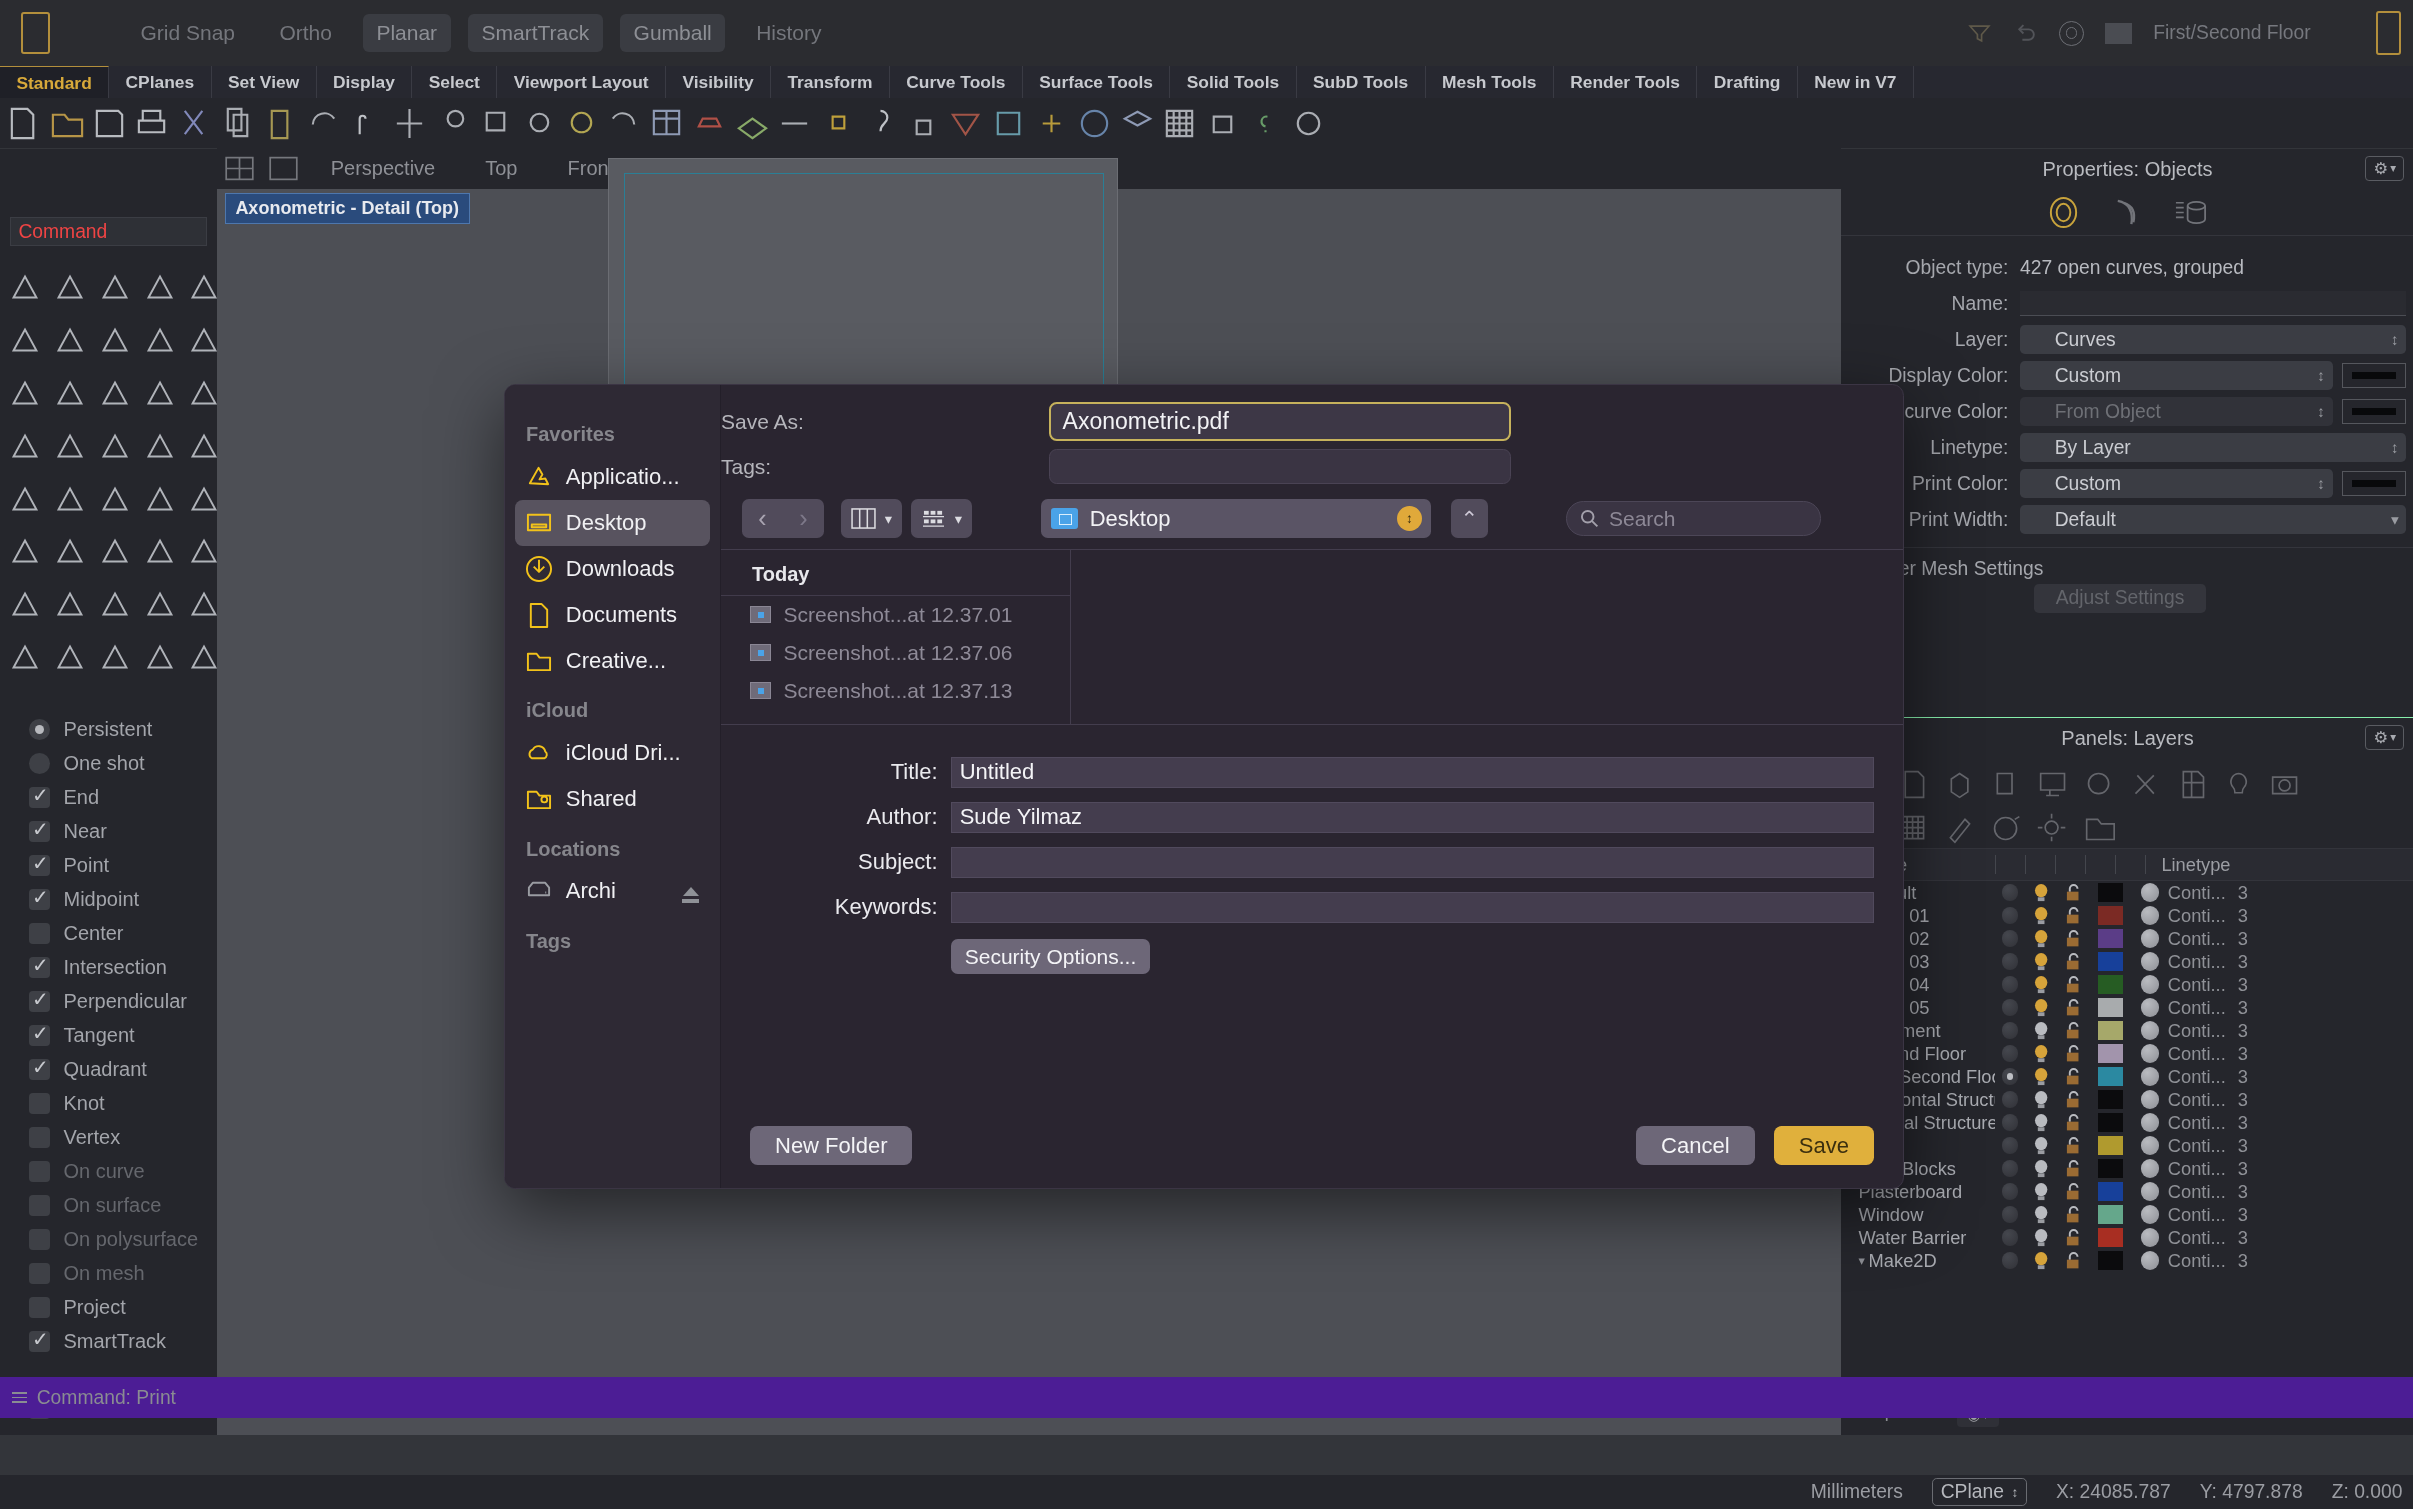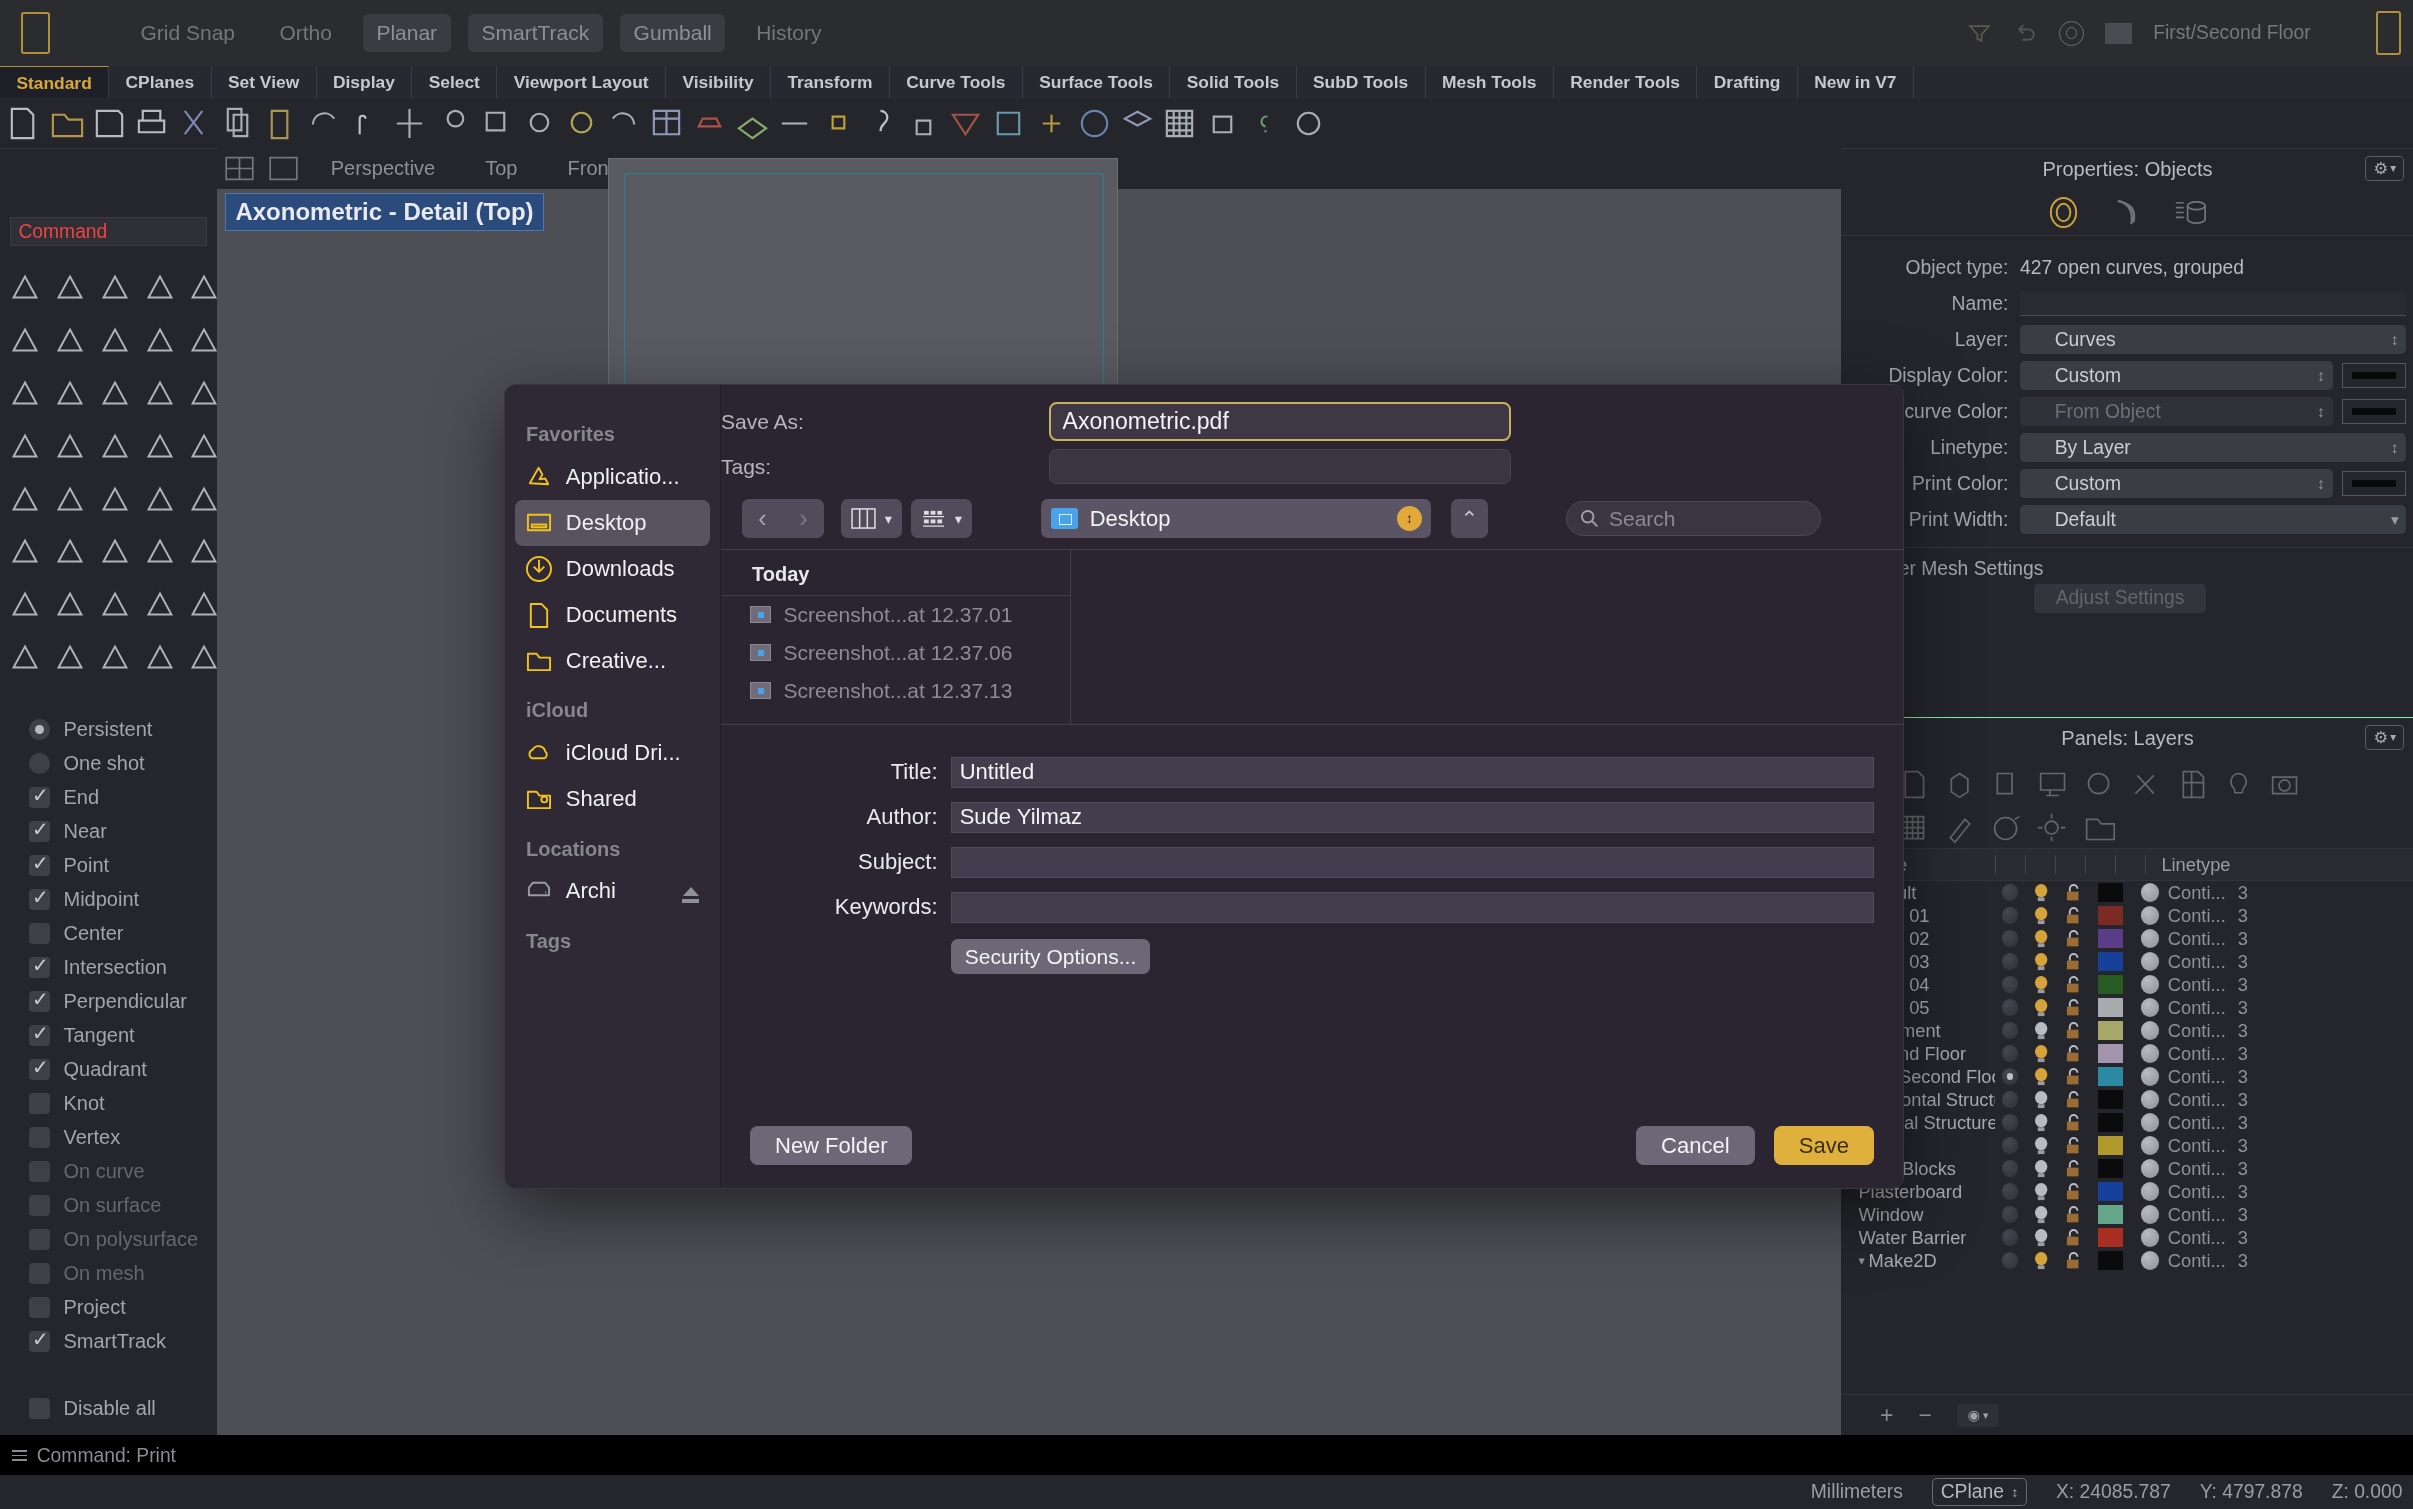--- a/index.html
+++ b/index.html
@@ -122,21 +122,21 @@
   .vp-tabsrow {
     position: absolute; left: 0; top: -1.9px; width: 100%; height: 42px;
     background: #25262c; display: flex; align-items: center;
   }
   .vp-ico { width: 29px; height: 25px; margin: 0 7.7px; opacity: .8; }
   .vp-tab {
     color: #8e9096; font-size: 20px; padding: 0 25px; white-space: nowrap;
   }
   .vp-title {
     position: absolute; left: 7.7px; top: 44px;
-    background: #2a4b7c; color: #e8eaef; font-size: 24px;
+    background: #2a4b7c; color: #e8eaef; font-size: 18px;
     padding: 3.9px 9.7px; font-weight: bold;
     border: 1px solid #4e77ad;
   }
   .sheet {
     position: absolute; left: 391px; top: 8.7px; width: 510px; height: 729px;
     background: #595b61; border: 1px solid #6b6d73;
   }
   .sheet-inner {
     position: absolute; left: 14.5px; top: 14.5px; right: 13.5px; bottom: 13.5px;
     border: 1.9px solid #2a7f96;
@@ -262,22 +262,22 @@
     color: #8a8c92; font-size: 23px; border-top: 1px solid #33343b;
   }
   .lay-foot .pill {
     width: 42px; height: 23px; background: #2f3037; border-radius: 3.9px;
     display:flex;align-items:center;justify-content:center; font-size:14.5px;
     gap:2.9px; color:#a0a2a8;
   }
 
   
   .cmdbar {
-    position: absolute; left: 0; top: 1435px; width: 2414px; height: 41px;
-    background: #000000; display: flex; align-items: center;
+    position: absolute; left: 0; top: 1377px; width: 2414px; height: 41px;
+    background: #4c1d95; display: flex; align-items: center;
   }
   .cmdbar .txt {
     color: #8a8c92; font-size: 19.3px; padding-left: 11.6px;
     display: flex; align-items: center; gap: 9.7px;
   }
   .hamb { display:inline-block; width:15.4px; }
   .hamb i { display:block; height:1.9px; background:#8a8c92; margin:2.9px 0; }
   .statusbar {
     position: absolute; left: 0; top: 1475px; width: 2414px; height: 34px;
     background: #25262c; display: flex; align-items: center;

